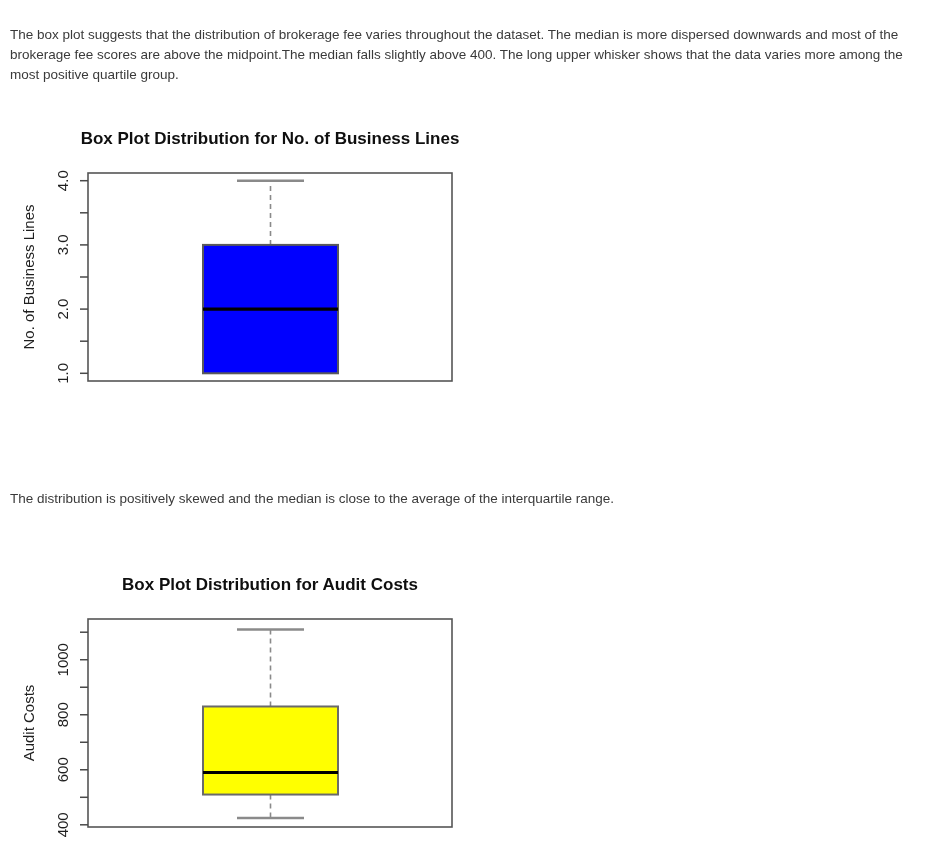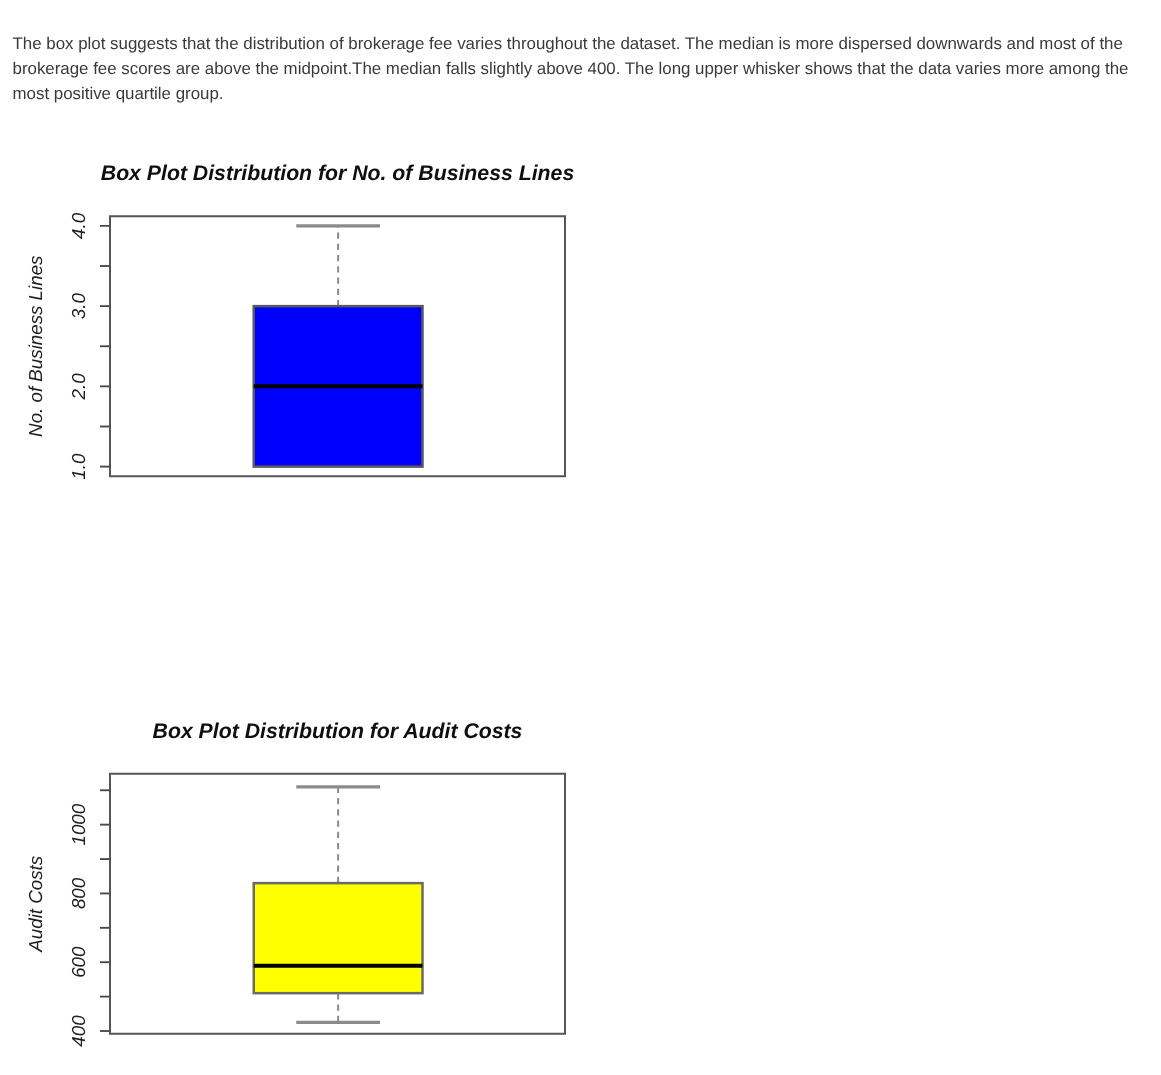--- a/index.html
+++ b/index.html
@@ -1,21 +1,21 @@
 <!DOCTYPE html>
 <html><head>
 <meta charset="utf-8">
 <style>
   html,body{margin:0;padding:0;background:#ffffff;}
   body{width:929px;height:860px;position:relative;font-family:"Liberation Sans",sans-serif;overflow:hidden;}
   .page{position:absolute;left:0;top:0;width:747px;height:860px;background:#ffffff;}
   .para{position:absolute;left:10px;width:908px;margin:0;font-size:13.5px;line-height:20px;color:#3a3a3a;}
   #p1{top:25px;}
   #p2{top:489px;}
-  .chart{position:absolute;left:0;width:540px;height:300px;font-style:italic;}
+  .chart{position:absolute;left:0;width:540px;height:300px;}
   #chart1{top:118px;}
   #chart2{top:564px;}
   svg text{font-family:"Liberation Sans",sans-serif;}
   .ctitle{font-size:17px;font-weight:bold;fill:#0f0f0f;}
   .tlabel{font-size:15px;fill:#1f1f1f;}
   .alabel{font-size:15px;fill:#1f1f1f;}
 </style>
 </head>
 <body>
 
@@ -36,20 +36,21 @@
         <line x1="80" y1="94.80246913580248" x2="88" y2="94.80246913580248" stroke="#4a4a4a" stroke-width="1.5"></line>
         <line x1="80" y1="62.70370370370371" x2="88" y2="62.70370370370371" stroke="#4a4a4a" stroke-width="1.5"></line>
         <text transform="translate(64 62.70370370370371) rotate(-90)" text-anchor="middle" dominant-baseline="middle" class="tlabel">4.0</text>
         <text transform="translate(30 159) rotate(-90)" text-anchor="middle" dominant-baseline="middle" class="alabel">No. of Business Lines</text>
         <line x1="270.5" y1="126.90123456790124" x2="270.5" y2="62.70370370370371" stroke="#8a8a8a" stroke-width="1.6" stroke-dasharray="5 4"></line>
         <line x1="237" y1="62.70370370370371" x2="304" y2="62.70370370370371" stroke="#8a8a8a" stroke-width="2.5"></line>
         <rect x="203" y="126.90123456790124" width="135" height="128.39506172839506" fill="#0000ff" stroke="#5a5a5a" stroke-width="2"></rect>
         <line x1="203" y1="191.09876543209876" x2="338" y2="191.09876543209876" stroke="#000000" stroke-width="3.2"></line>
       </svg></div>
 
+  <p class="para" id="p2">The distribution is positively skewed and the median is close to the average of the interquartile range.</p>
 
   <div class="chart" id="chart2"><svg viewBox="0 0 540 300" width="540" height="300">
         <text x="270" y="26" text-anchor="middle" class="ctitle">Box Plot Distribution for Audit Costs</text>
         <rect x="88" y="55" width="364" height="208" fill="#ffffff" stroke="#555555" stroke-width="1.6"></rect>
         <line x1="80" y1="260.79894179894177" x2="88" y2="260.79894179894177" stroke="#4a4a4a" stroke-width="1.5"></line>
         <text transform="translate(64 260.79894179894177) rotate(-90)" text-anchor="middle" dominant-baseline="middle" class="tlabel">400</text>
         <line x1="80" y1="233.28571428571428" x2="88" y2="233.28571428571428" stroke="#4a4a4a" stroke-width="1.5"></line>
         <line x1="80" y1="205.7724867724868" x2="88" y2="205.7724867724868" stroke="#4a4a4a" stroke-width="1.5"></line>
         <text transform="translate(64 205.7724867724868) rotate(-90)" text-anchor="middle" dominant-baseline="middle" class="tlabel">600</text>
         <line x1="80" y1="178.25925925925924" x2="88" y2="178.25925925925924" stroke="#4a4a4a" stroke-width="1.5"></line>

